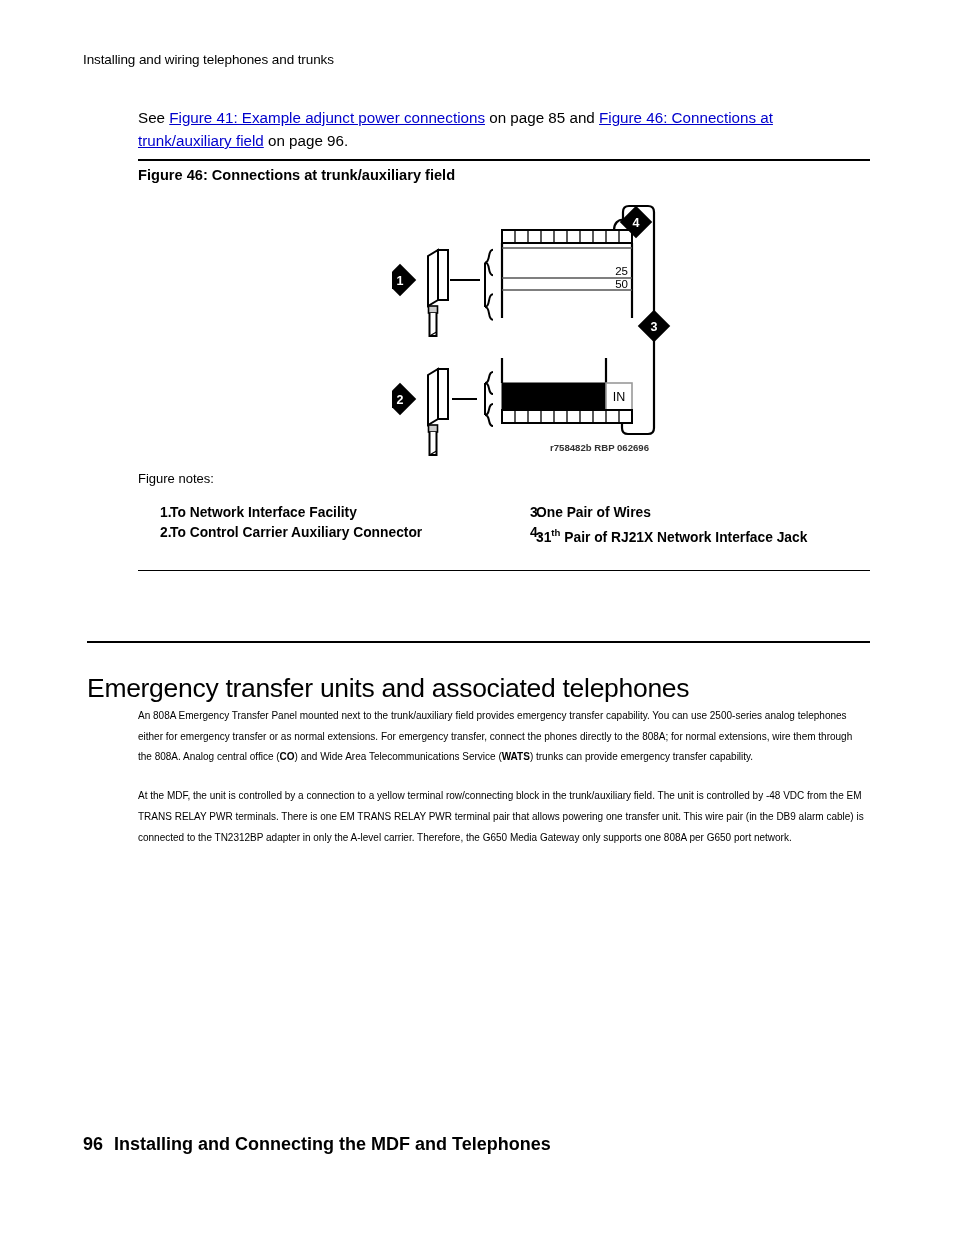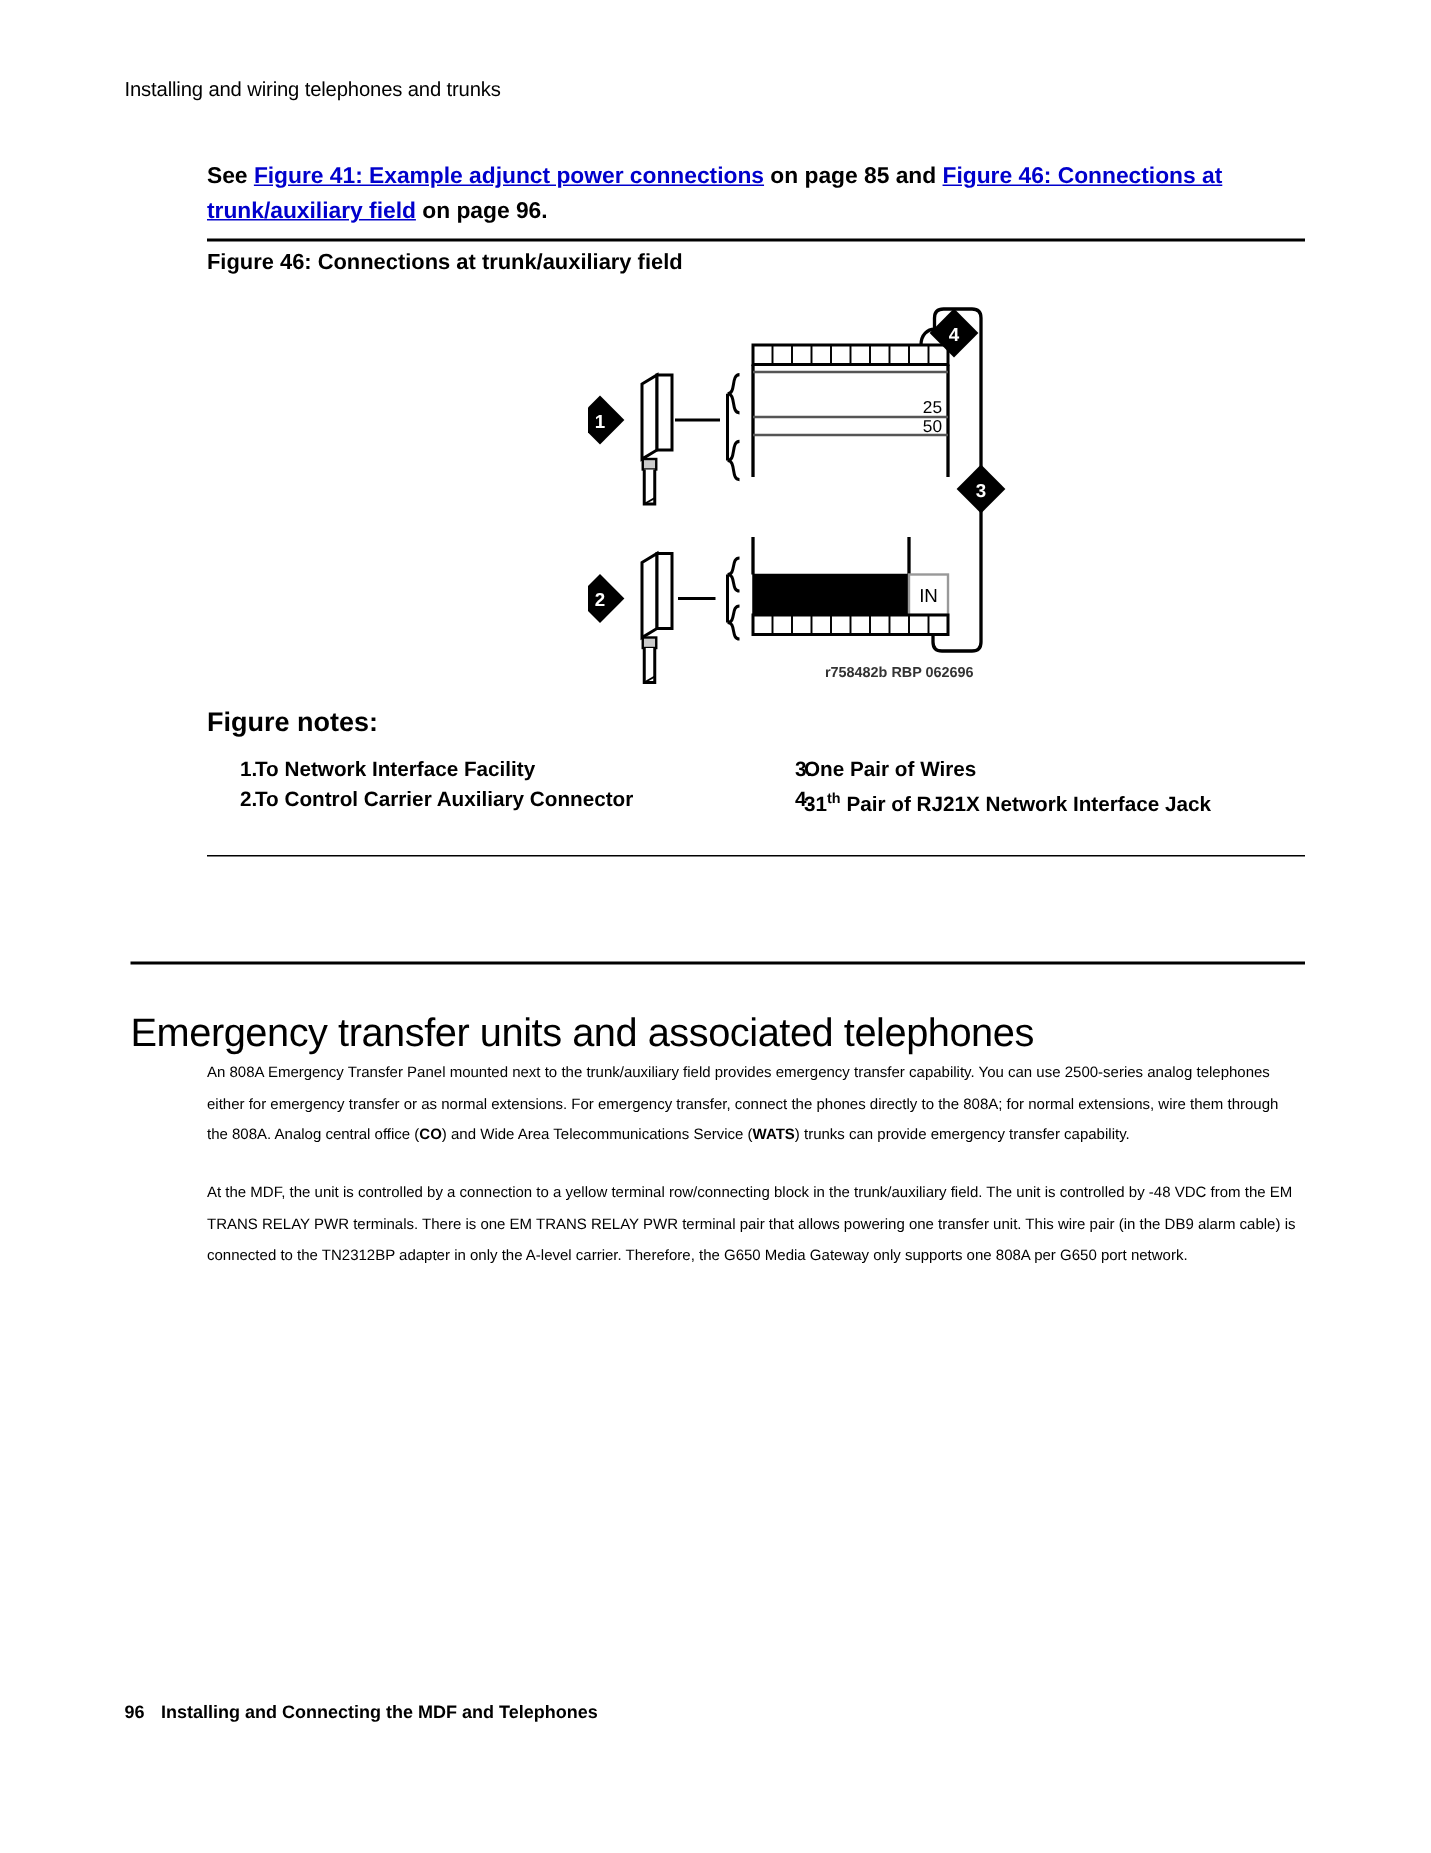--- a/index.html
+++ b/index.html
@@ -27,21 +27,20 @@
   }
 
   
   .see-para {
     position: absolute;
     left: 138px;
     top: 106px;
     width: 732px;
     font-size: 15.2px;
     line-height: 23px;
-    font-weight: bold;
   }
   .xref {
     color: #0000cc;
     text-decoration: underline;
   }
 
   
   .fig-rule-top {
     position: absolute;
     left: 138px;
@@ -66,22 +65,22 @@
     width: 290px;
     height: 272px;
   }
   .figure-art svg { display: block; }
 
   
   .notes-title {
     position: absolute;
     left: 138px;
     top: 471px;
-    font-size: 18px;
-    font-weight: bold;
+    font-size: 13px;
+    font-weight: normal;
   }
   .notes-cols {
     position: absolute;
     left: 138px;
     top: 503px;
     width: 732px;
     display: flex;
   }
   .notes-col { width: 50%; }
   .note-item {
@@ -141,21 +140,21 @@
     margin: 0 0 18px 0;
     text-align: left;
   }
   .body-para b { font-weight: bold; }
 
   
   .footer {
     position: absolute;
     left: 83px;
     top: 1134px;
-    font-size: 12px;
+    font-size: 18px;
     font-weight: bold;
   }
   .footer .pg { margin-right: 11px; }
 </style>
 </head>
 <body>
 
 <div class="running-header">Installing and wiring telephones and trunks</div>
 
 <div class="see-para">

